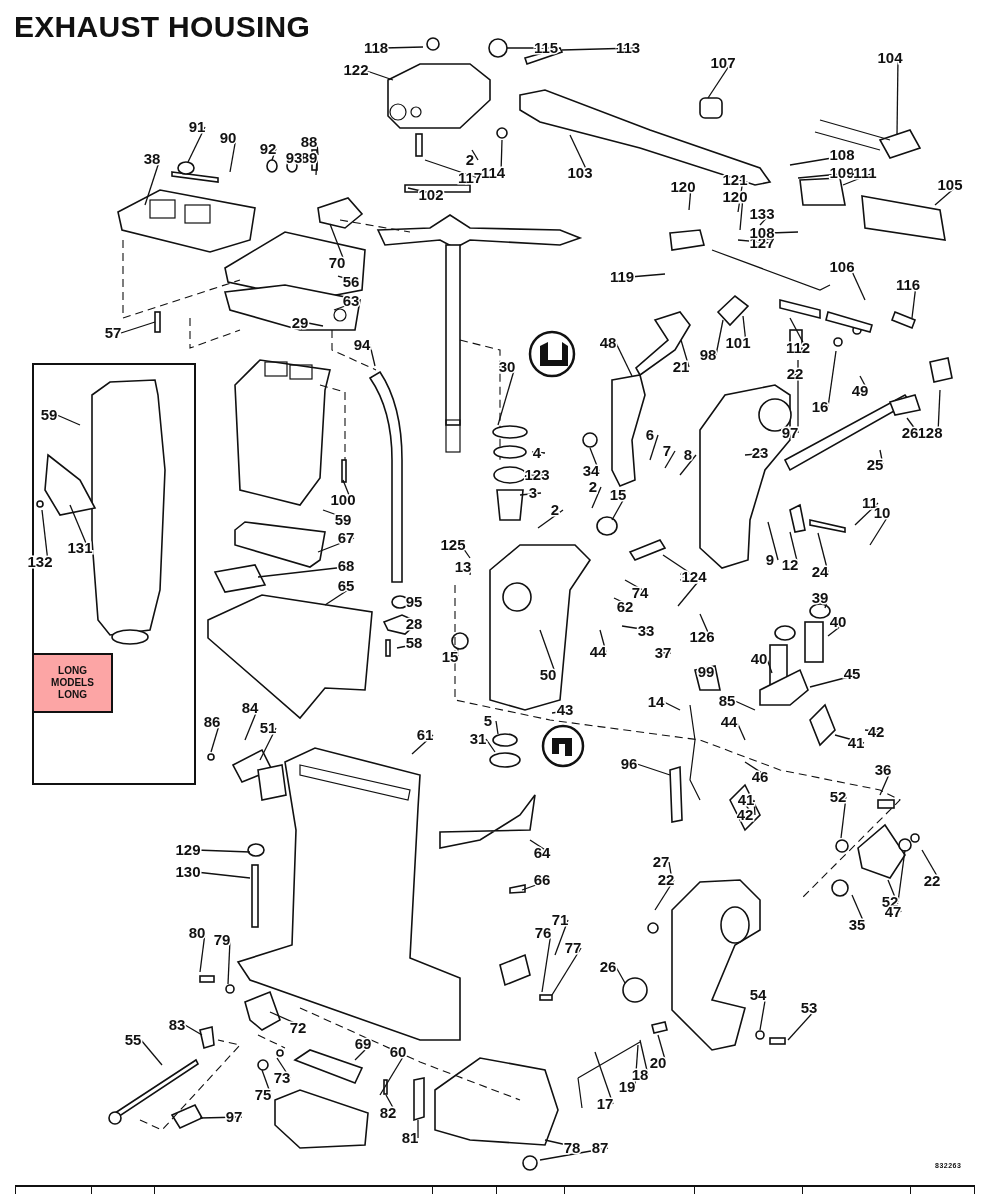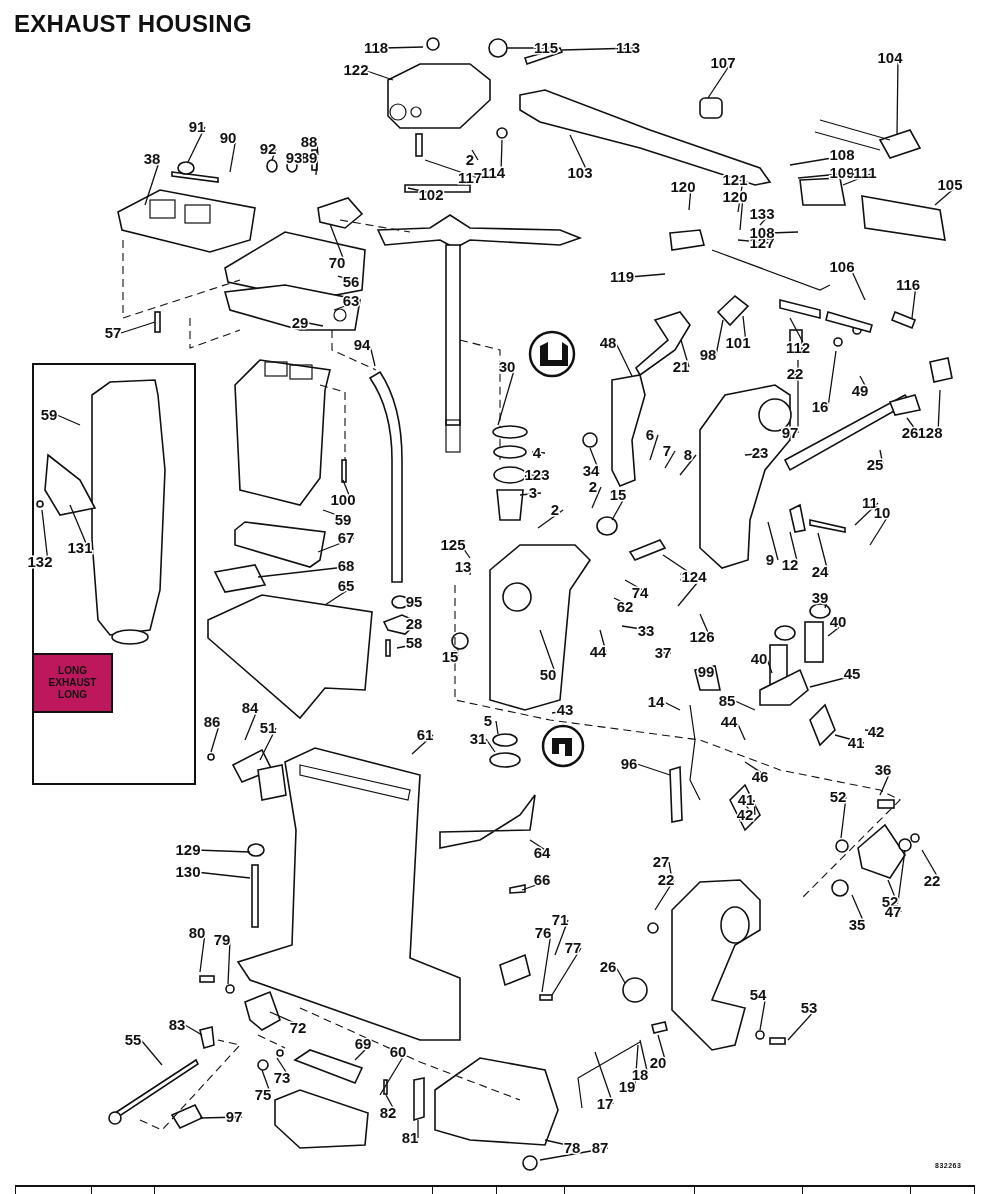--- a/index.html
+++ b/index.html
@@ -1,25 +1,25 @@
 <!DOCTYPE html>
 <html><head>
 <meta charset="utf-8">
 <style>
   html, body { margin:0; padding:0; background:#ffffff; }
   body { width:1000px; height:1194px; position:relative; overflow:hidden; font-family:"Liberation Sans", sans-serif; }
-  #title { position:absolute; left:14px; top:10px; font-size:24px; font-weight:bold; color:#111; letter-spacing:0.3px; }
+  #title { position:absolute; left:14px; top:10px; font-size:30px; font-weight:bold; color:#111; letter-spacing:0.3px; }
   #diagram { position:absolute; left:0; top:0; }
   .lbl { font-family:"Liberation Sans", sans-serif; font-weight:bold; font-size:15px; fill:#111; }
   .part { fill:#fff; stroke:#111; stroke-width:1.6; }
   .thin { fill:none; stroke:#111; stroke-width:1.2; }
   .dash { fill:none; stroke:#111; stroke-width:1.1; stroke-dasharray:8 5; }
   .leader { stroke:#111; stroke-width:1.3; fill:none; }
   #inset-box { position:absolute; left:32px; top:363px; width:160px; height:418px; border:2px solid #111; }
-  #inset-note { position:absolute; left:32px; top:653px; width:77px; height:56px; border:2px solid #111; display:flex; flex-direction:column; align-items:center; justify-content:center; font-size:10px; font-weight:bold; color:#111; line-height:12px; text-align:center; background:#be185d; }
+  #inset-note { position:absolute; left:32px; top:653px; width:77px; height:56px; border:2px solid #111; display:flex; flex-direction:column; align-items:center; justify-content:center; font-size:10px; font-weight:bold; color:#111; line-height:12px; text-align:center; background:#fca5a5; }
   #drawing-no { position:absolute; left:935px; top:1162px; font-size:7px; font-weight:bold; color:#111; letter-spacing:0.5px; }
   #footer-table { position:absolute; left:15px; top:1185px; width:960px; height:12px; border-top:2px solid #111; display:flex; }
   .fcell { border-left:1.5px solid #111; height:12px; }
 </style>
 </head>
 <body>
 
 <div id="title">EXHAUST HOUSING</div>
 
 <div id="inset-box"></div>
@@ -479,21 +479,21 @@
       <text x="605" y="1109" class="lbl" text-anchor="middle" paint-order="stroke" stroke="#fff" stroke-width="3">17</text>
       <text x="234" y="1122" class="lbl" text-anchor="middle" paint-order="stroke" stroke="#fff" stroke-width="3">97</text>
       <text x="410" y="1143" class="lbl" text-anchor="middle" paint-order="stroke" stroke="#fff" stroke-width="3">81</text>
       <text x="572" y="1153" class="lbl" text-anchor="middle" paint-order="stroke" stroke="#fff" stroke-width="3">78</text>
       <text x="600" y="1153" class="lbl" text-anchor="middle" paint-order="stroke" stroke="#fff" stroke-width="3">87</text>
     </g>
 </svg>
 
 <div id="inset-note">
   <span>LONG</span>
-  <span>EXHAUST</span>
+  <span>MODELS</span>
   <span>LONG</span>
 </div>
 
 <div id="drawing-no">832263</div>
 
 <div id="footer-table">
     <div class="fcell" style="width: 76px;"></div>
     <div class="fcell" style="width: 62px;"></div>
     <div class="fcell" style="width: 280px;"></div>
     <div class="fcell" style="width: 64px;"></div>

